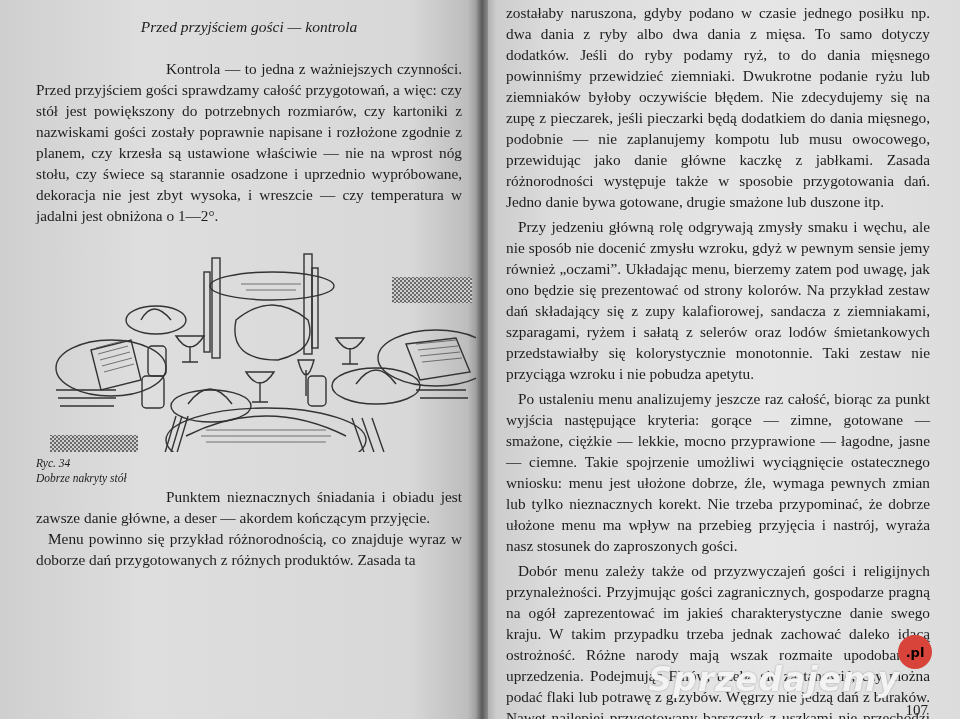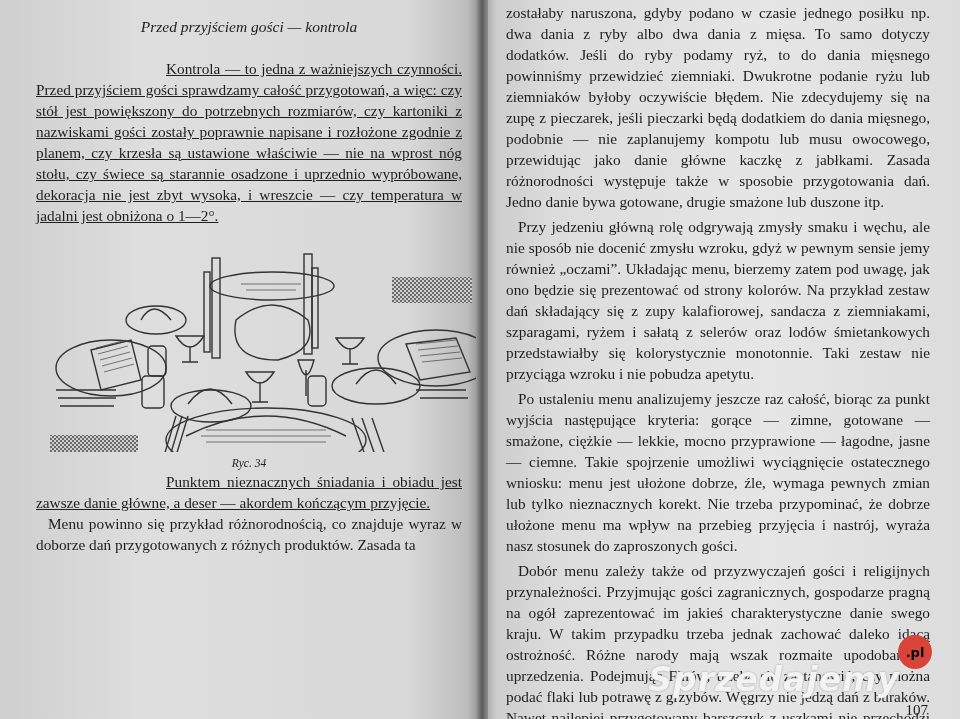--- a/index.html
+++ b/index.html
@@ -4,26 +4,26 @@
 <style>
   html,body{margin:0;padding:0;}
   body{width:960px;height:719px;overflow:hidden;background:#2a2a2a;font-family:"Liberation Serif","DejaVu Serif",serif;color:#1d1d1d;position:relative;}
   .spread{position:absolute;left:0;top:0;width:960px;height:719px;display:flex;}
   .page{position:relative;height:719px;box-sizing:border-box;}
   .page-left{width:482px;background:linear-gradient(90deg,#cfcfcf 0%,#dedede 30%,#d8d8d8 85%,#bdbdbd 97%,#8a8a8a 100%);padding:14px 20px 0 36px;}
   .page-right{width:478px;background:linear-gradient(90deg,#9a9a9a 0%,#cdcdcd 3%,#dcdcdc 15%,#e6e6e6 60%,#dcdcdc 100%);padding:2px 30px 0 24px;}
   .gutter{position:absolute;left:476px;top:0;width:12px;height:719px;background:linear-gradient(90deg,#9c9c9c,#5a5a5a 50%,#8e8e8e);}
   .running-head{font-style:italic;font-size:15.5px;text-align:center;margin:4px 0 22px 0;padding-left:0;}
   p{margin:0;font-size:15.3px;line-height:21px;text-align:justify;}
-  .indent-lg{text-indent:130px;text-decoration:underline;}
+  .indent-lg{text-indent:130px;}
   .indent-sm{text-indent:12px;font-family:Liberation Serif, serif;}
   .para-gap{margin-top:4px;}
   .figure{position:relative;width:440px;height:212px;margin:14px 0 4px 0;}
   .figure svg{width:100%;height:100%;}
-  .caption{text-align:center;font-style:italic;font-size:11.5px;line-height:15px;margin-top:4px;}
+  .caption{font-style:italic;font-size:11.5px;line-height:15px;margin-top:4px;}
   .section-head{font-style:italic;font-size:15px;margin:30px 0 18px 60px;}
   .page-number{position:absolute;right:32px;bottom:0px;font-size:15px;margin-left:48px;}
   .watermark{position:absolute;right:60px;bottom:20px;font-family:"DejaVu Sans",sans-serif;font-weight:bold;font-size:33px;color:#f3f3f3;letter-spacing:1px;text-shadow:0 0 2px #999;font-style:italic;}
   .watermark-badge{position:absolute;right:28px;bottom:50px;width:34px;height:34px;border-radius:50%;background:#d9443a;color:#000000;font-family:"DejaVu Sans",sans-serif;font-weight:bold;font-size:13px;display:flex;align-items:center;justify-content:center;}
 </style>
 </head>
 <body>
 
 <div class="spread">
 
@@ -88,20 +88,21 @@
           <path d="M60 108 l30 -8 M62 114 l30 -8 M64 120 l30 -8 M66 126 l30 -8 M68 132 l30 -8"></path>
           <path d="M380 104 l40 -4 M382 110 l40 -4 M384 116 l40 -4 M386 122 l40 -4"></path>
           <path d="M170 190 h120 M165 196 h130 M170 202 h120"></path>
           <path d="M205 44 h60 M210 50 h50"></path>
         </g>
       </svg>
     </div>
 
     <div class="caption">
       <div>Ryc. 34</div>
+      <div>Dobrze nakryty stół</div>
     </div>
 
 
     <p class="indent-lg">Punktem nieznacznych śniadania i obiadu jest zawsze danie główne, a deser — akordem kończącym przyjęcie.</p>
     <p class="indent-sm">Menu powinno się przykład różnorodnością, co znajduje wyraz w doborze dań przygotowanych z różnych produktów. Zasada ta</p>
   </div>
 
   <div class="page page-right">
     <p>zostałaby naruszona, gdyby podano w czasie jednego posiłku np. dwa dania z ryby albo dwa dania z mięsa. To samo dotyczy dodatków. Jeśli do ryby podamy ryż, to do dania mięsnego powinniśmy przewidzieć ziemniaki. Dwukrotne podanie ryżu lub ziemniaków byłoby oczywiście błędem. Nie zdecydujemy się na zupę z pieczarek, jeśli pieczarki będą dodatkiem do dania mięsnego, podobnie — nie zaplanujemy kompotu lub musu owocowego, przewidując jako danie główne kaczkę z jabłkami. Zasada różnorodności występuje także w sposobie przygotowania dań. Jedno danie bywa gotowane, drugie smażone lub duszone itp.</p>
     <p class="indent-sm para-gap">Przy jedzeniu główną rolę odgrywają zmysły smaku i węchu, ale nie sposób nie docenić zmysłu wzroku, gdyż w pewnym sensie jemy również „oczami”. Układając menu, bierzemy zatem pod uwagę, jak ono będzie się prezentować od strony kolorów. Na przykład zestaw dań składający się z zupy kalafiorowej, sandacza z ziemniakami, szparagami, ryżem i sałatą z selerów oraz lodów śmietankowych przedstawiałby się kolorystycznie monotonnie. Taki zestaw nie przyciąga wzroku i nie pobudza apetytu.</p>

